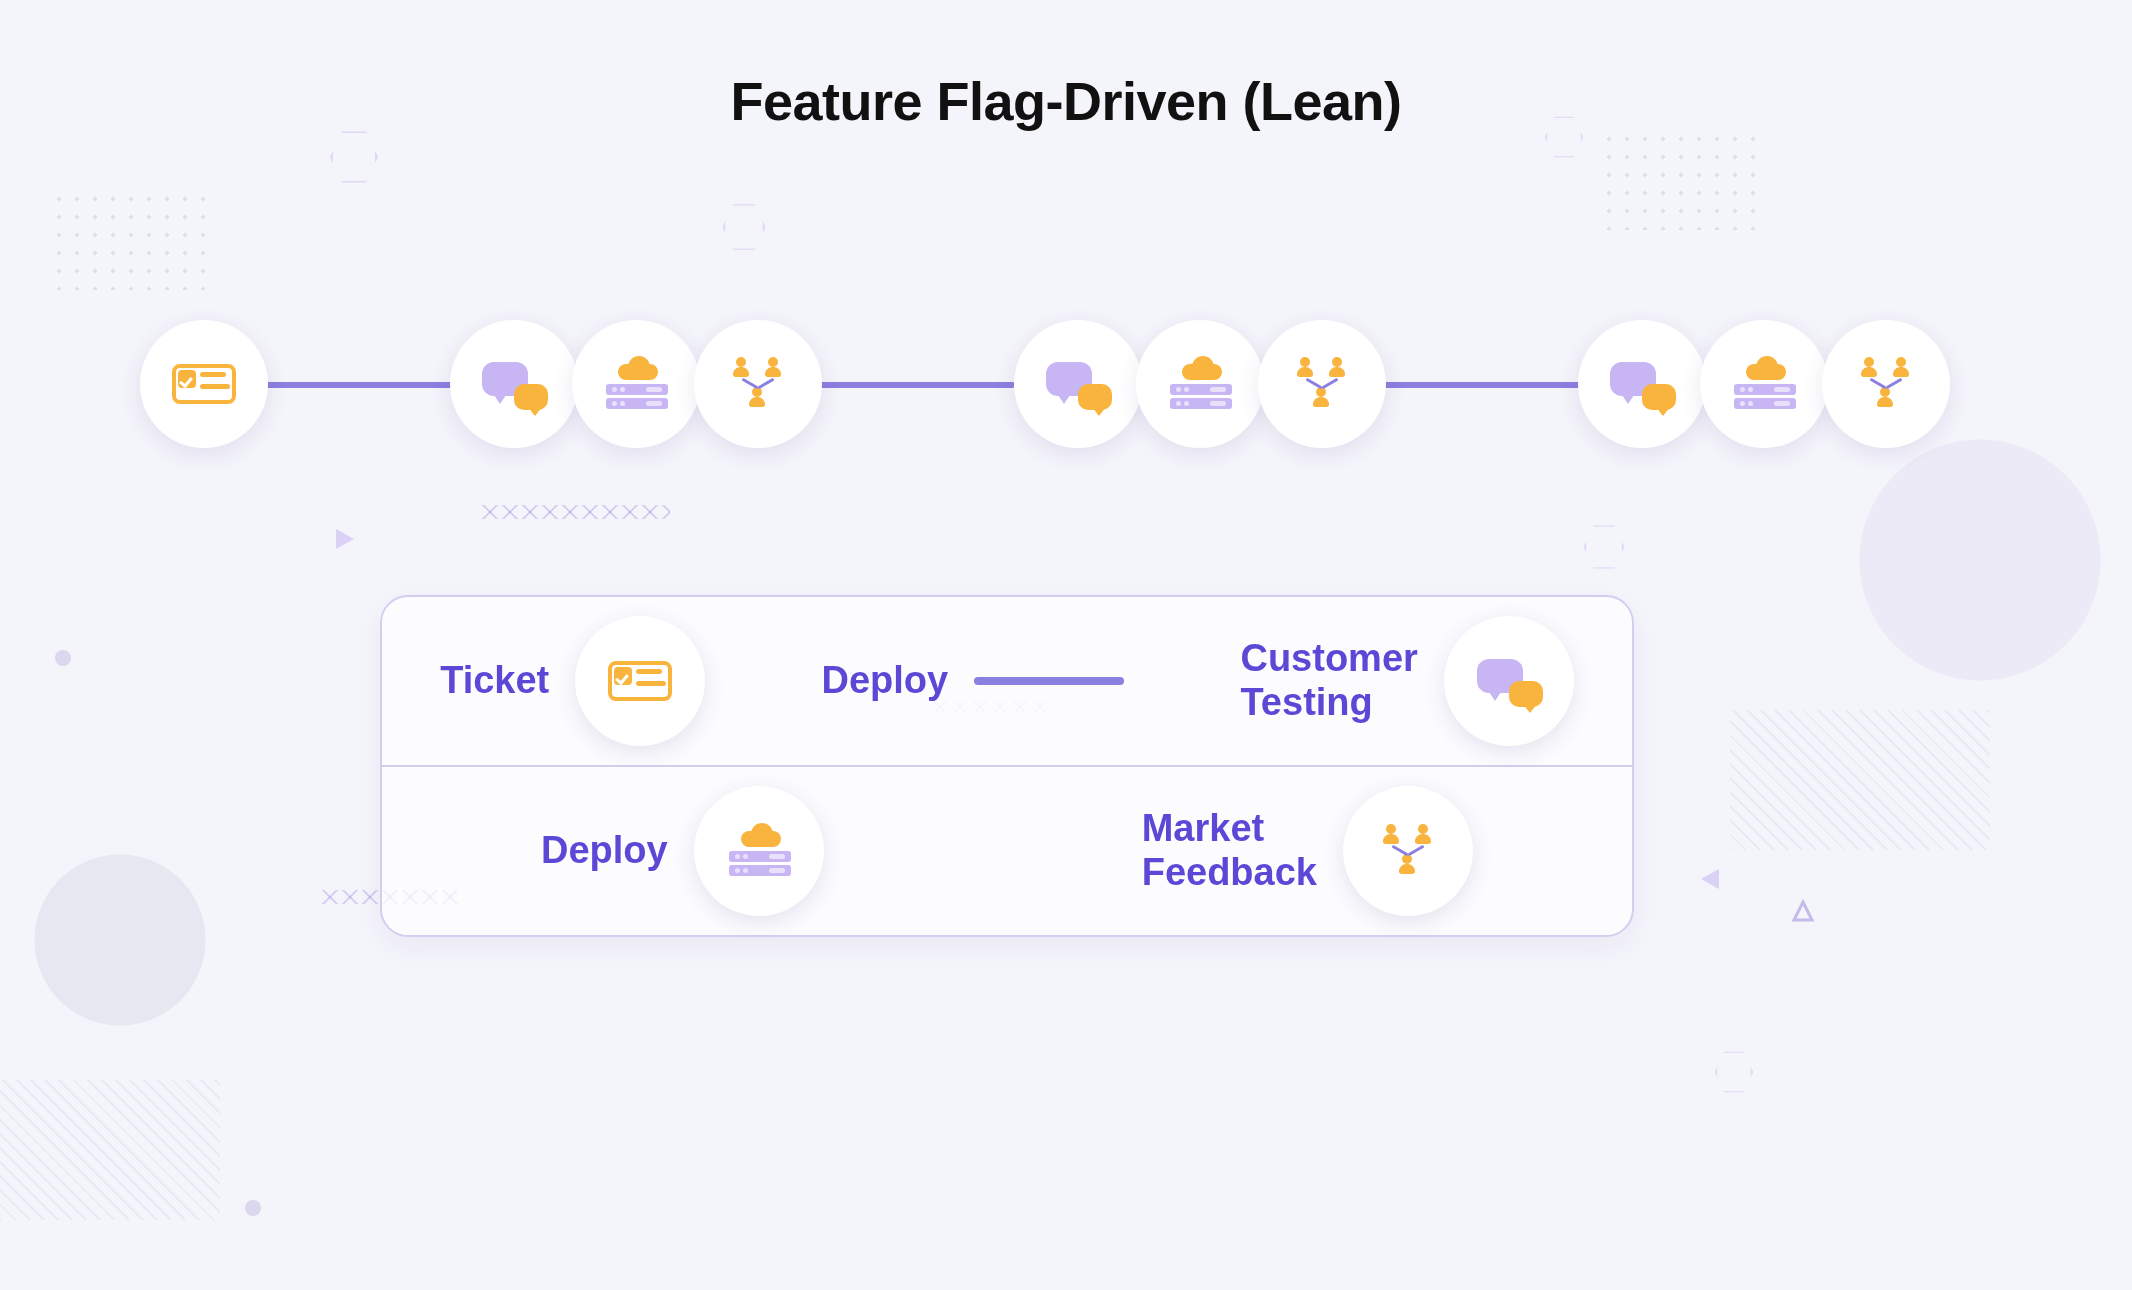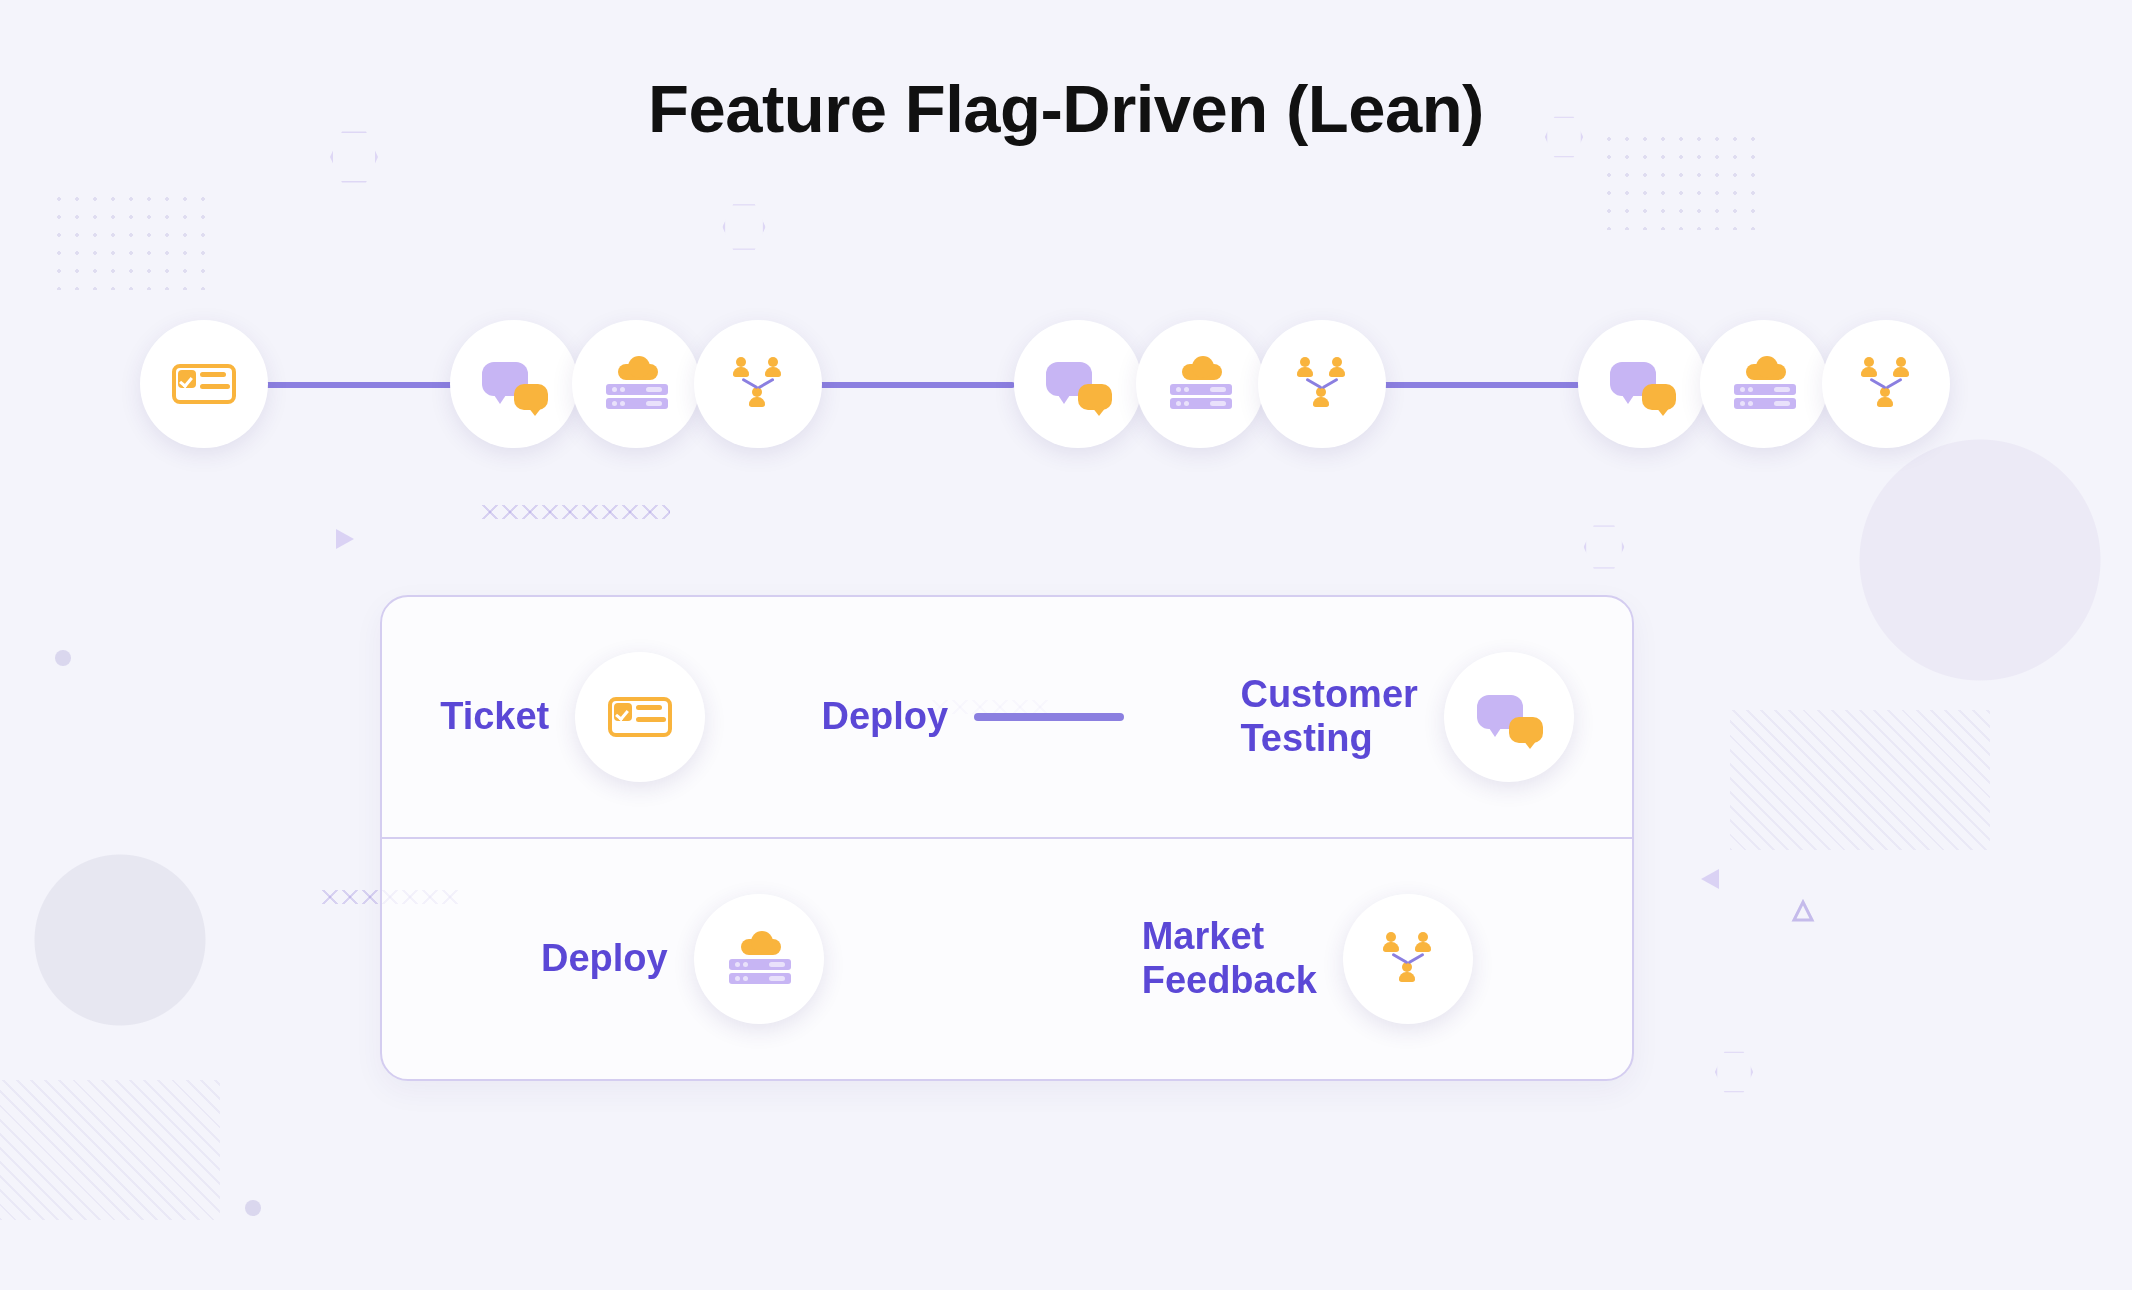--- a/index.html
+++ b/index.html
@@ -35,21 +35,21 @@
   .zig{position:absolute;height:14px;width:190px;background:
     linear-gradient(45deg,transparent 45%,rgba(150,130,220,.3) 46%,rgba(150,130,220,.3) 54%,transparent 55%),
     linear-gradient(-45deg,transparent 45%,rgba(150,130,220,.3) 46%,rgba(150,130,220,.3) 54%,transparent 55%);
     background-size:20px 14px;background-repeat:repeat-x}
   .diag{position:absolute;width:220px;height:140px;background-image:repeating-linear-gradient(45deg,rgba(160,150,210,.12) 0 2px,transparent 2px 10px)}
   .smdot{position:absolute;width:16px;height:16px;border-radius:50%;background:rgba(170,160,215,.35)}
 
   .title{
     position:absolute;top:70px;left:0;right:0;
     text-align:center;
-    font-size:67px;font-weight:800;color:#111;
+    font-size:54px;font-weight:800;color:#111;
     letter-spacing:-0.5px;
   }
 
   
   .flow{position:absolute;top:310px;left:80px;right:30px;height:150px}
   .flow-line{position:absolute;top:72px;height:6px;background:var(--line);border-radius:3px}
   .l1{left:150px;width:225px}
   .l2{left:710px;width:225px}
   .l3{left:1275px;width:225px}
 
@@ -70,21 +70,21 @@
   .g3-a{left:1498px;top:10px}
   .g3-b{left:1620px;top:10px}
   .g3-c{left:1742px;top:10px}
 
   
   .legend{
     position:absolute;left:380px;top:595px;width:1250px;
     border:2px solid var(--card-border);border-radius:28px;background:rgba(255,255,255,.7);
     box-shadow:0 10px 30px rgba(60,40,120,.05);
   }
-  .legend-row{display:flex;align-items:center;justify-content:space-around;height:240px}
+  .legend-row{display:flex;align-items:center;justify-content:space-around;height:168px}
   .legend-div{height:0;border-top:2px solid var(--card-border)}
   .legend-item{display:flex;align-items:center;gap:26px}
   .legend-label{color:var(--purple-text);font-size:38px;font-weight:600;max-width:260px;line-height:1.15}
   .legend .lg-bubble{width:130px;height:130px;border-radius:50%;background:#fff;box-shadow:0 6px 22px rgba(60,40,120,.12);display:flex;align-items:center;justify-content:center}
   .build-line{height:8px;width:150px;background:var(--line);border-radius:4px}
 
   
   .ico{width:64px;height:48px;position:relative}
   
   .ico-ticket .card{position:absolute;inset:4px 0;border:4px solid var(--orange);border-radius:8px;background:transparent}

